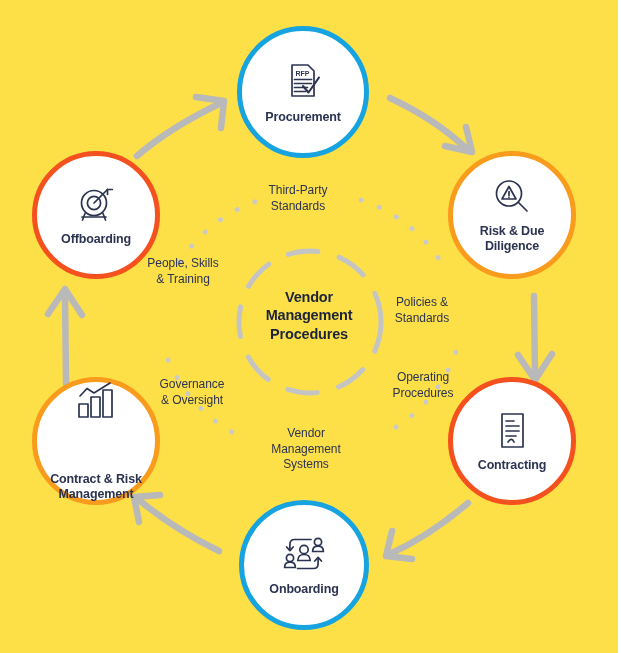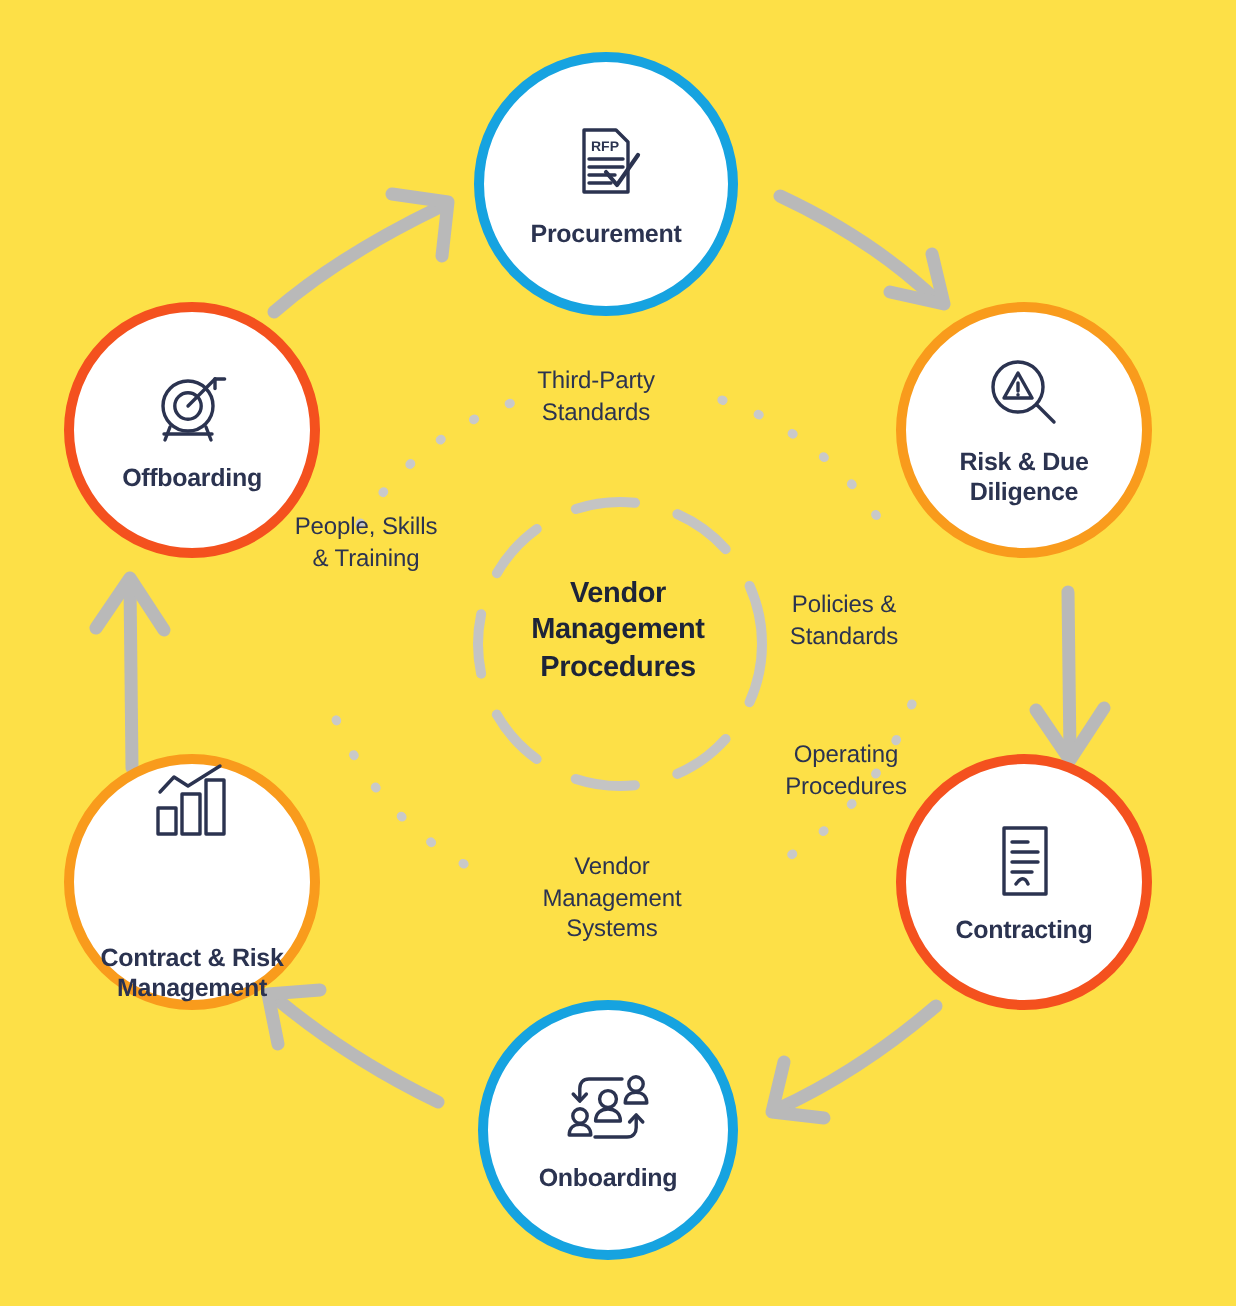--- a/index.html
+++ b/index.html
@@ -258,19 +258,23 @@
     <span>Operating</span><br>
     <span>Procedures</span>
   </div>
 
   <div class="inner-label" style="left:251px; top:426px;">
     <span>Vendor</span><br>
     <span>Management</span><br>
     <span>Systems</span>
   </div>
 
+  <div class="inner-label" style="left:137px; top:377px;">
+    <span>Governance</span><br>
+    <span>&amp; Oversight</span>
+  </div>
 
   <div class="inner-label" style="left:128px; top:256px;">
     <span>People, Skills</span><br>
     <span>&amp; Training</span>
   </div>
 
 </div>
 
 </body></html>

